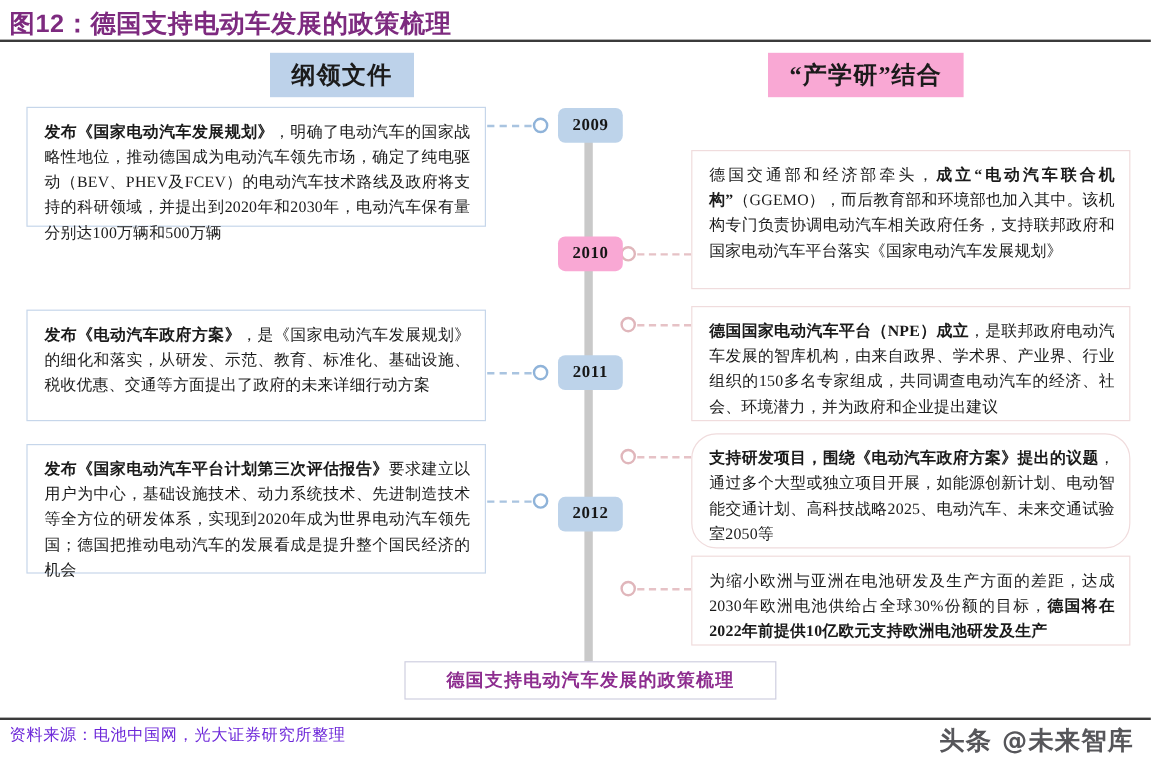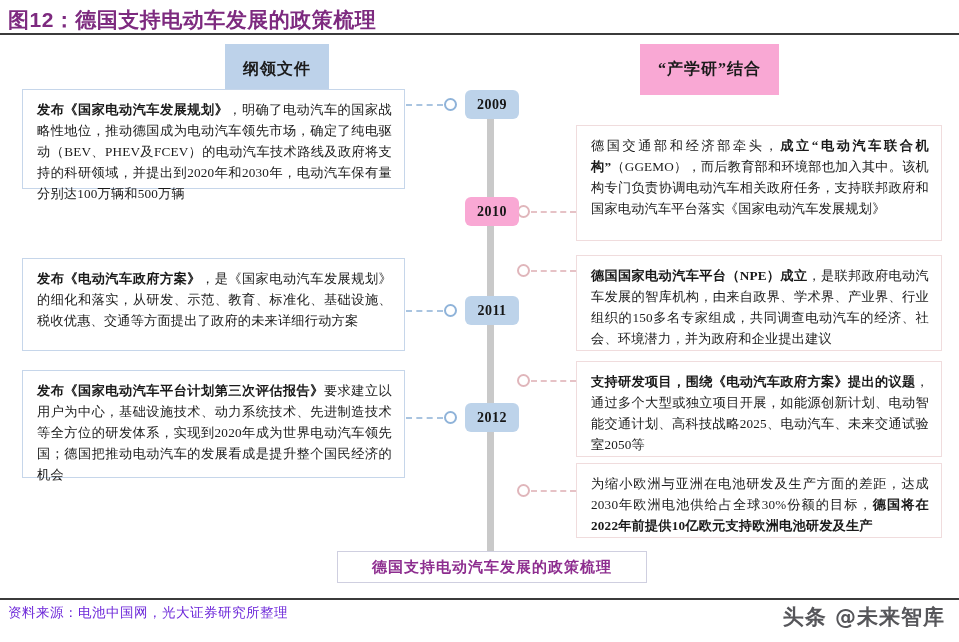--- a/index.html
+++ b/index.html
@@ -34,24 +34,24 @@
     left: 0;
     top: 33px;
     width: 959px;
     height: 2px;
     background: #3b3b3b;
   }
 
   
   .cat-header {
     position: absolute;
-    font-size: 16px;
+    font-size: 20px;
     font-weight: bold;
     color: #1b1b1b;
-    padding: 15px 18px;
+    padding: 5px 18px;
     letter-spacing: 1px;
     white-space: nowrap;
   }
   #cat-header-left {
     left: 225px;
     top: 44px;
     background: #bdd2ea;
   }
   #cat-header-right {
     left: 640px;
@@ -191,21 +191,21 @@
     <div class="node blue" style="top: 304px; left: 444px;"></div>
     <div class="node blue" style="top: 411px; left: 444px;"></div>
     <div class="node pink" style="top: 264px; left: 517px;"></div>
     <div class="node pink" style="top: 374px; left: 517px;"></div>
     <div class="node pink" style="top: 484px; left: 517px;"></div>
   </div>
 <div id="year-chips">
     <div class="year-chip blue" style="top: 90px; left: 465px;">2009</div>
     <div class="year-chip pink" style="top: 197px; left: 465px;">2010</div>
     <div class="year-chip blue" style="top: 296px; left: 465px;">2011</div>
-    <div class="year-chip blue" style="top: 403px; left: 465px;">2012</div>
+    <div class="year-chip blue" style="top: 414px; left: 465px;">2012</div>
   </div>
 <div id="dash-lines">
     <div class="dash-line" style="top: 104px; left: 406px; width: 37px;"></div>
     <div class="dash-line pink" style="top: 211px; left: 531px; width: 45px;"></div>
     <div class="dash-line" style="top: 310px; left: 406px; width: 37px;"></div>
     <div class="dash-line" style="top: 417px; left: 406px; width: 37px;"></div>
     <div class="dash-line pink" style="top: 270px; left: 531px; width: 45px;"></div>
     <div class="dash-line pink" style="top: 380px; left: 531px; width: 45px;"></div>
     <div class="dash-line pink" style="top: 490px; left: 531px; width: 45px;"></div>
   </div>
@@ -223,21 +223,21 @@
 </div>
 
 <div class="box right" style="left:576px; top:125px; width:366px; height:116px;">
   <span>德国交通部和经济部牵头，</span><b>成立“电动汽车联合机构”</b><span>（GGEMO），而后教育部和环境部也加入其中。该机构专门负责协调电动汽车相关政府任务，支持联邦政府和国家电动汽车平台落实《国家电动汽车发展规划》</span>
 </div>
 
 <div class="box right" style="left:576px; top:255px; width:366px; height:96px;">
   <span></span><b>德国国家电动汽车平台（NPE）成立</b><span>，是联邦政府电动汽车发展的智库机构，由来自政界、学术界、产业界、行业组织的150多名专家组成，共同调查电动汽车的经济、社会、环境潜力，并为政府和企业提出建议</span>
 </div>
 
-<div class="box right" style="left:576px; top:361px; width:366px; height:96px;">
+<div class="box right" style="left:576px; top:361px; width:366px; height:96px;border-radius:21px;">
   <span></span><b>支持研发项目，围绕《电动汽车政府方案》提出的议题</b><span>，通过多个大型或独立项目开展，如能源创新计划、电动智能交通计划、高科技战略2025、电动汽车、未来交通试验室2050等</span>
 </div>
 
 <div class="box right" style="left:576px; top:463px; width:366px; height:75px;">
   <span>为缩小欧洲与亚洲在电池研发及生产方面的差距，达成2030年欧洲电池供给占全球30%份额的目标，</span><b>德国将在2022年前提供10亿欧元支持欧洲电池研发及生产</b><span></span>
 </div>
 
 <div id="bottom-label">德国支持电动汽车发展的政策梳理</div>
 
 <div id="footer-rule"></div>

